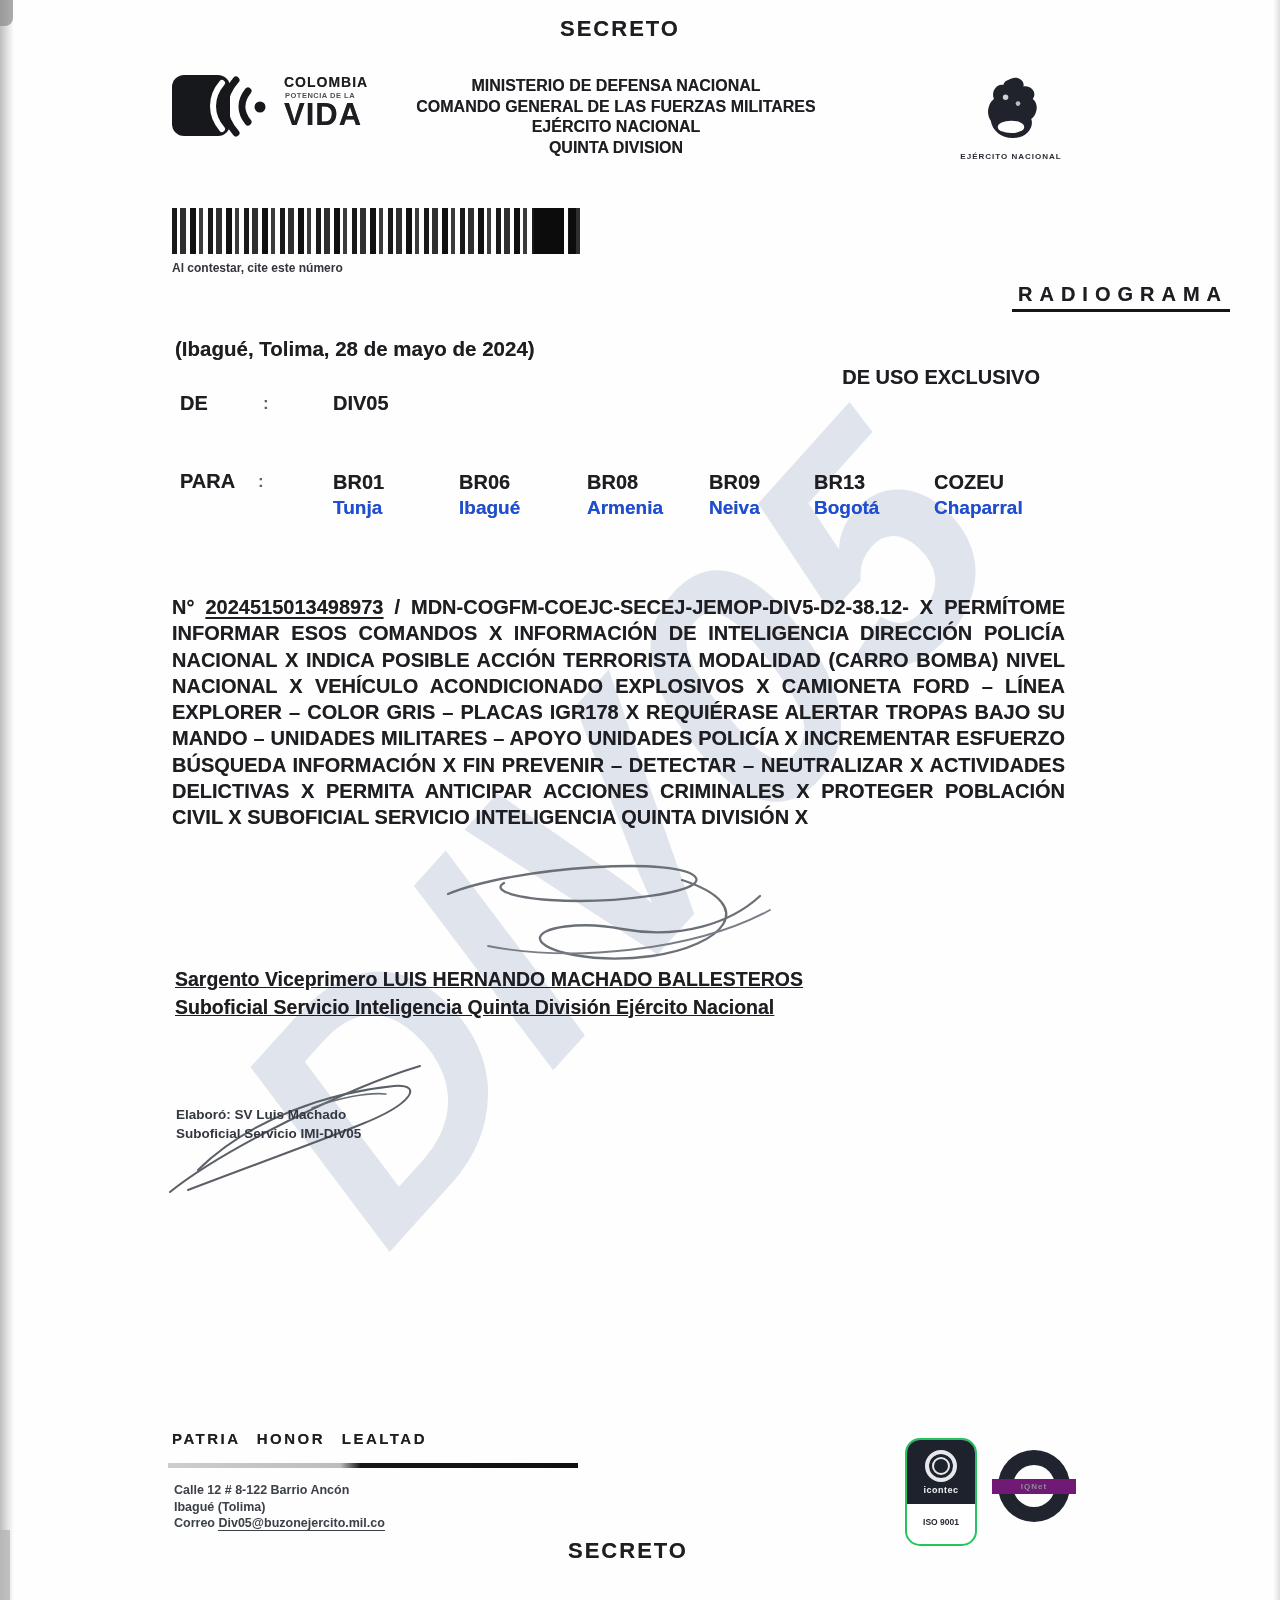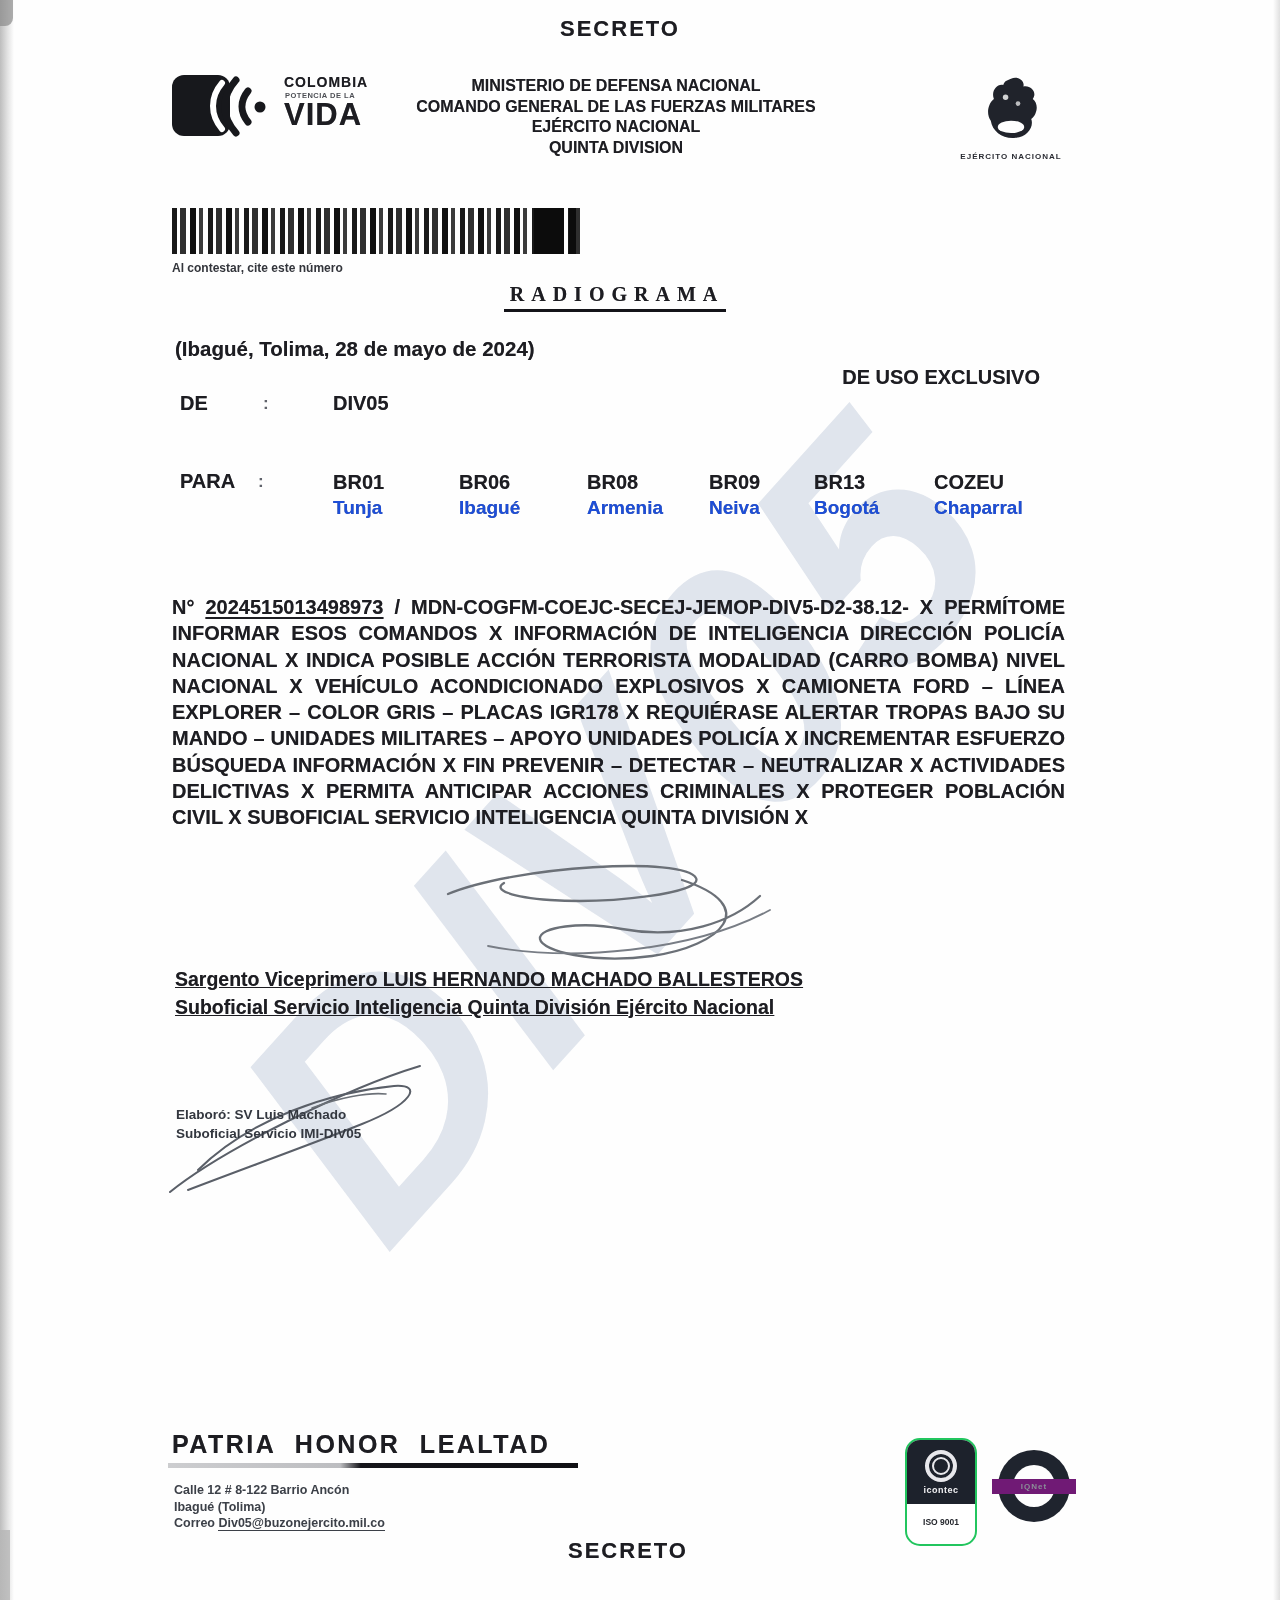--- a/index.html
+++ b/index.html
@@ -38,21 +38,21 @@
   .crest{left:946px;top:74px;width:130px;text-align:center;}
   .crest-caption{font-size:8px;font-weight:bold;letter-spacing:1px;color:#2a2c33;margin-top:4px;}
 
   
   .barcode{left:172px;top:208px;width:408px;height:46px;
     background:repeating-linear-gradient(90deg,#191919 0 5px,rgba(0,0,0,0) 5px 8px,#2f2f2f 8px 14px,rgba(0,0,0,0) 14px 18px,#101010 18px 24px,rgba(0,0,0,0) 24px 27px,#3a3a3a 27px 31px,rgba(0,0,0,0) 31px 36px);}
   .barcode .thick{position:absolute;right:16px;top:0;bottom:0;width:30px;background:#0c0c0c;}
   .barcode .lastbar{position:absolute;right:4px;top:0;bottom:0;width:7px;background:#0c0c0c;}
   .barcode-caption{left:172px;top:261px;font-size:12px;font-weight:bold;color:#33353b;}
 
-  .doc-title-wrap{left:0;top:283px;width:1230px;text-align:center;font-family:Liberation Serif, serif;}
+  .doc-title-wrap{left:0;top:283px;width:1230px;text-align:right;}
   .doc-title{display:inline-block;font-size:20px;font-weight:bold;letter-spacing:7px;border-bottom:3px solid #141419;padding:0 2px 3px 6px;}
 
   .dateline{left:175px;top:337px;font-size:20.5px;font-weight:bold;}
   .usage{left:0;top:366px;width:1040px;text-align:right;font-size:20px;font-weight:bold;}
 
   .de-label{left:180px;top:392px;font-size:20px;font-weight:bold;}
   .de-sep{left:263px;top:394px;font-size:17px;font-weight:bold;color:#60636b;}
   .de-value{left:333px;top:392px;font-size:20px;font-weight:bold;}
 
   .para-label{left:180px;top:470px;font-size:20px;font-weight:bold;}
@@ -67,21 +67,21 @@
   .bodytext{left:172px;top:574px;width:893px;font-size:20px;font-weight:bold;line-height:26.3px;text-align:justify;}
   .doc-number{text-decoration:underline;text-underline-offset:3px;}
 
   
   .sig1{left:430px;top:850px;z-index:2;}
   .sig2{left:162px;top:1046px;z-index:2;}
   .signer{left:175px;top:966px;font-size:19.5px;font-weight:bold;line-height:27.5px;text-decoration:underline;}
   .prepared{left:176px;top:1106px;font-size:13.5px;font-weight:bold;line-height:18.5px;color:#33373f;}
 
   
-  .motto{left:172px;top:1430px;font-size:25px;font-weight:bold;letter-spacing:2.5px;word-spacing:10px;}
+  .motto{left:172px;top:1430px;font-size:15px;font-weight:bold;letter-spacing:2.5px;word-spacing:10px;}
   .motto-line{left:168px;top:1463px;width:410px;height:5px;
     background:linear-gradient(90deg,rgba(90,92,100,.30),rgba(90,92,100,.40) 42%,#15151a 47%,#101014);}
   .address{left:174px;top:1482px;font-size:12.5px;font-weight:bold;line-height:16.5px;color:#3c4048;}
   .address .link{border-bottom:1.5px solid #3c4048;}
 
   .badge-icontec{left:905px;top:1438px;width:68px;height:104px;border:2px solid #22c55e;border-radius:15px;overflow:hidden;background:#fff;}
   .badge-icontec .top{height:64px;background:#1d222c;display:flex;flex-direction:column;align-items:center;justify-content:center;gap:3px;}
   .badge-icontec .ring{width:24px;height:24px;border:4px solid #e8e8ec;border-radius:50%;box-shadow:inset 0 0 0 3px #1d222c, inset 0 0 0 5px #e8e8ec;}
   .badge-icontec .brandname{color:#f0f0f3;font-size:9px;font-weight:bold;letter-spacing:.5px;}
   .badge-icontec .bottom{height:36px;display:flex;align-items:center;justify-content:center;font-size:8.5px;font-weight:bold;color:#25272d;}

